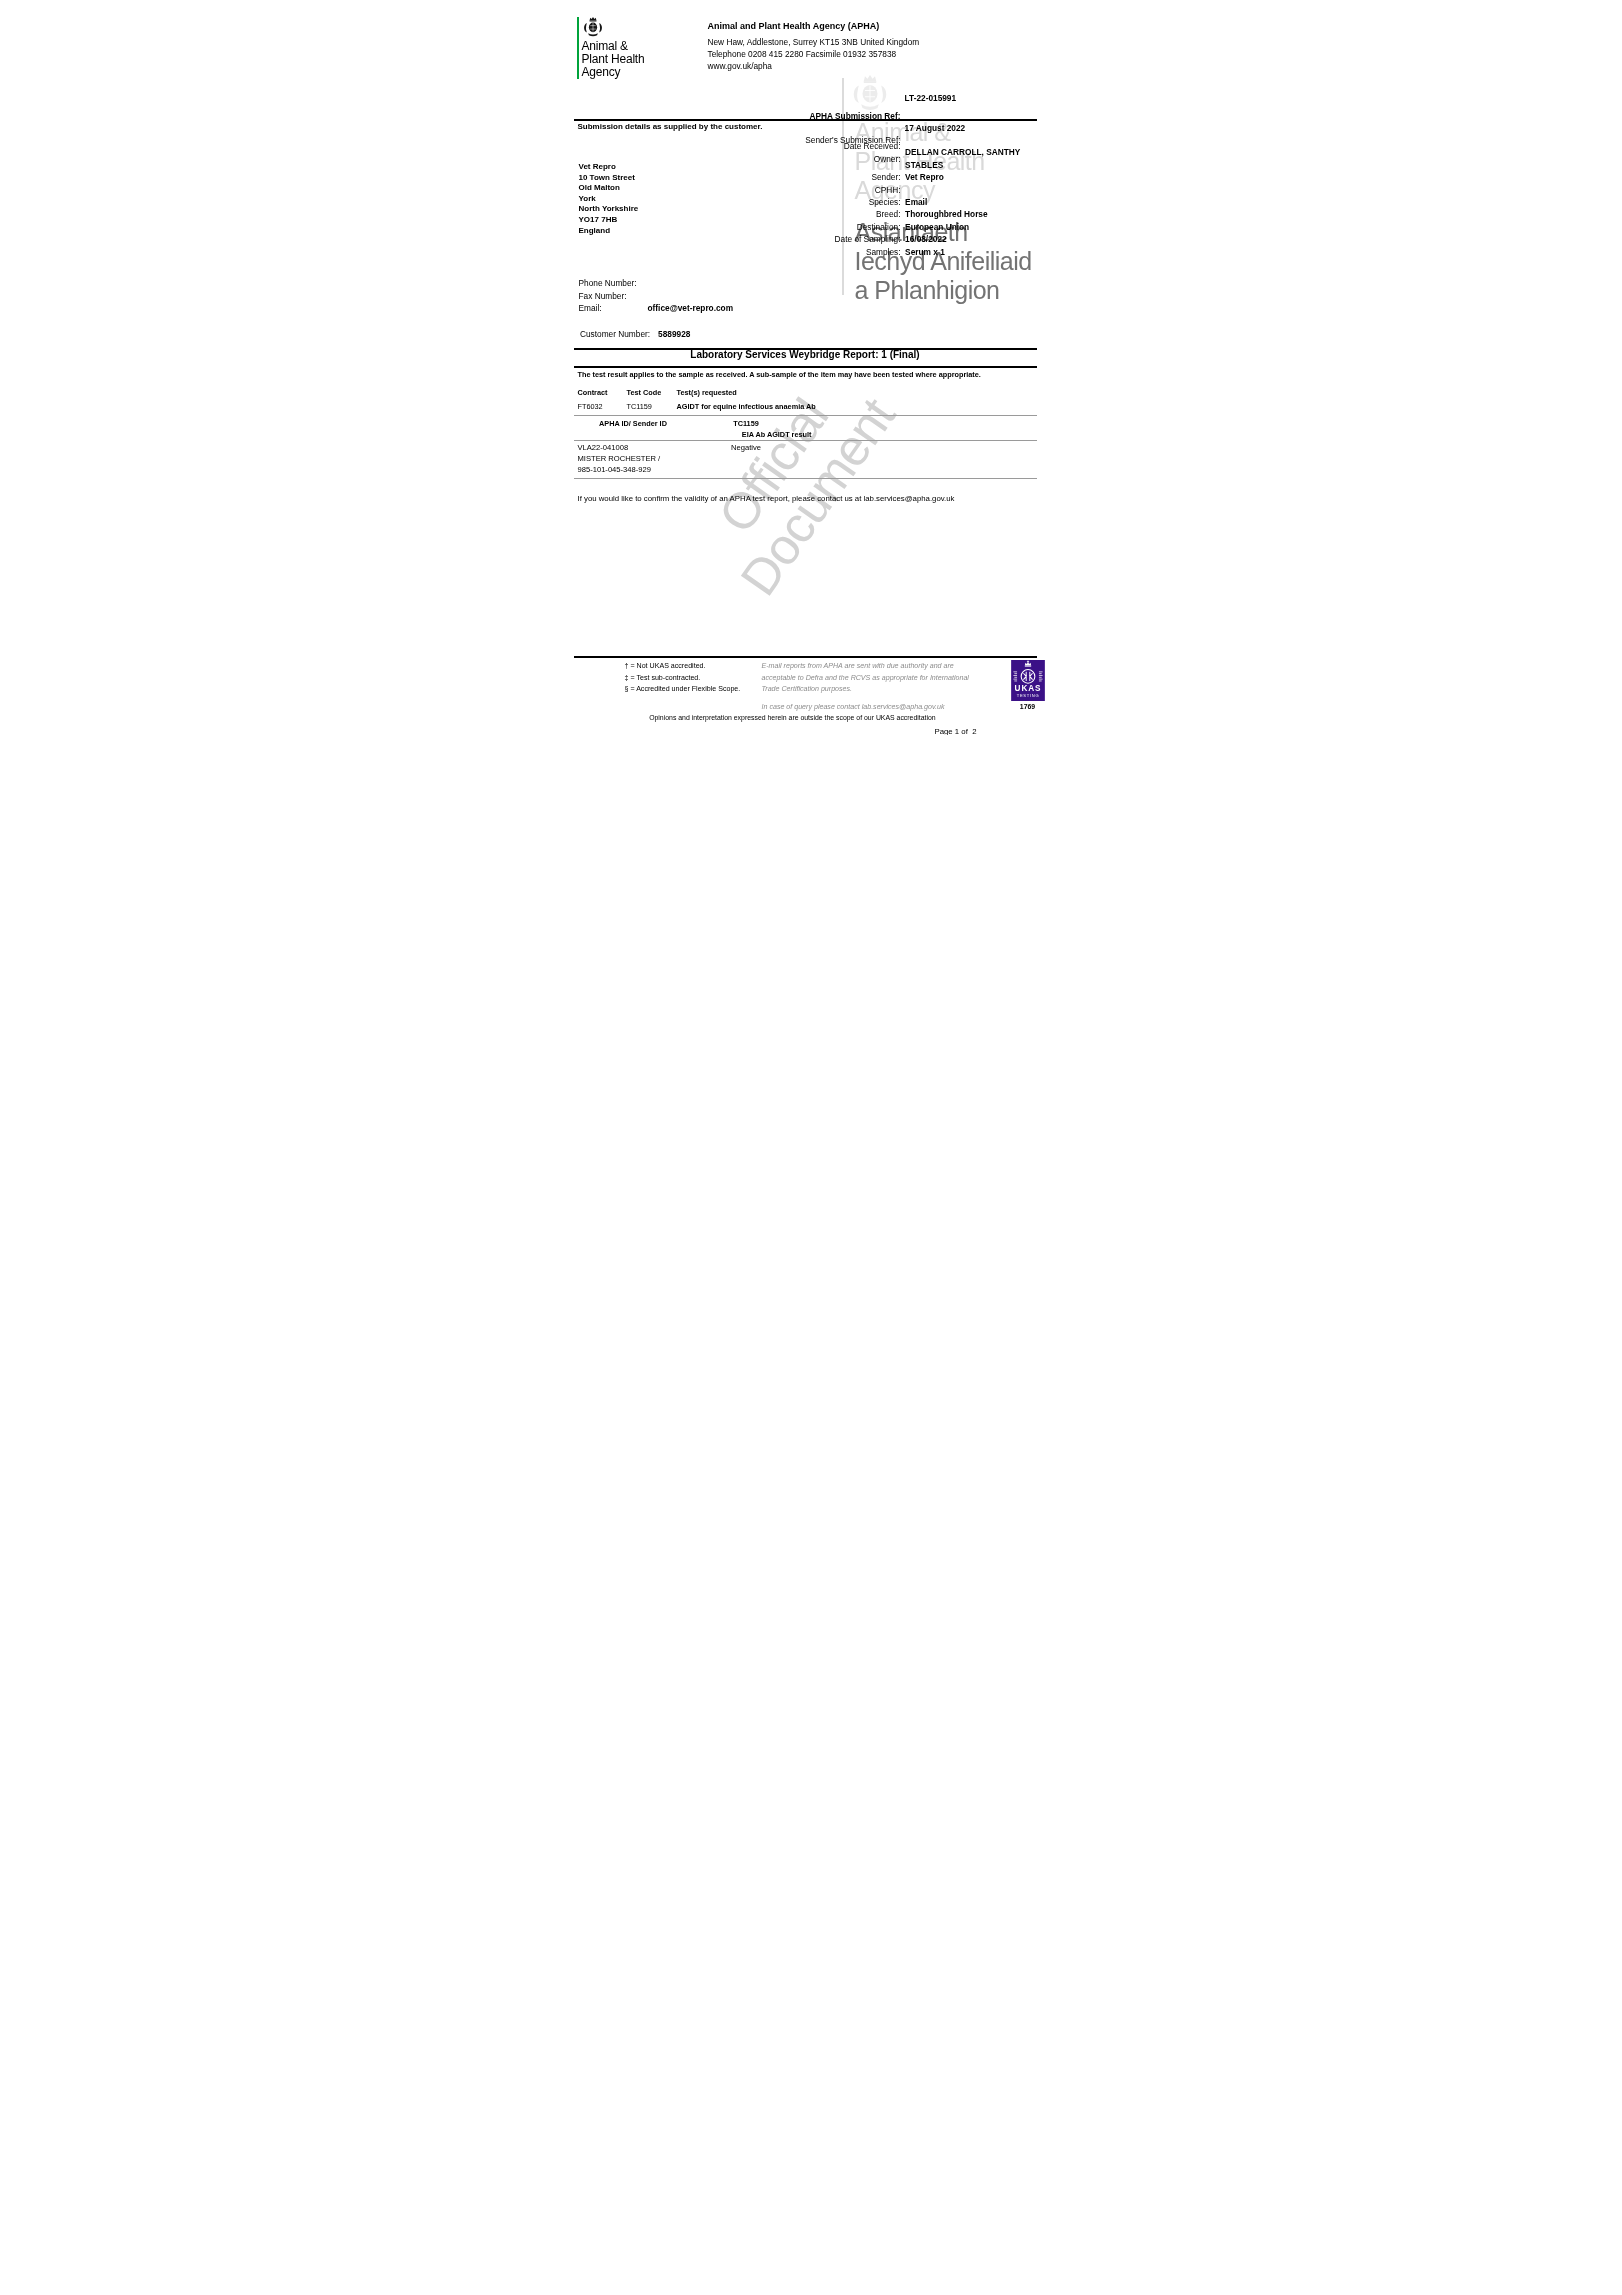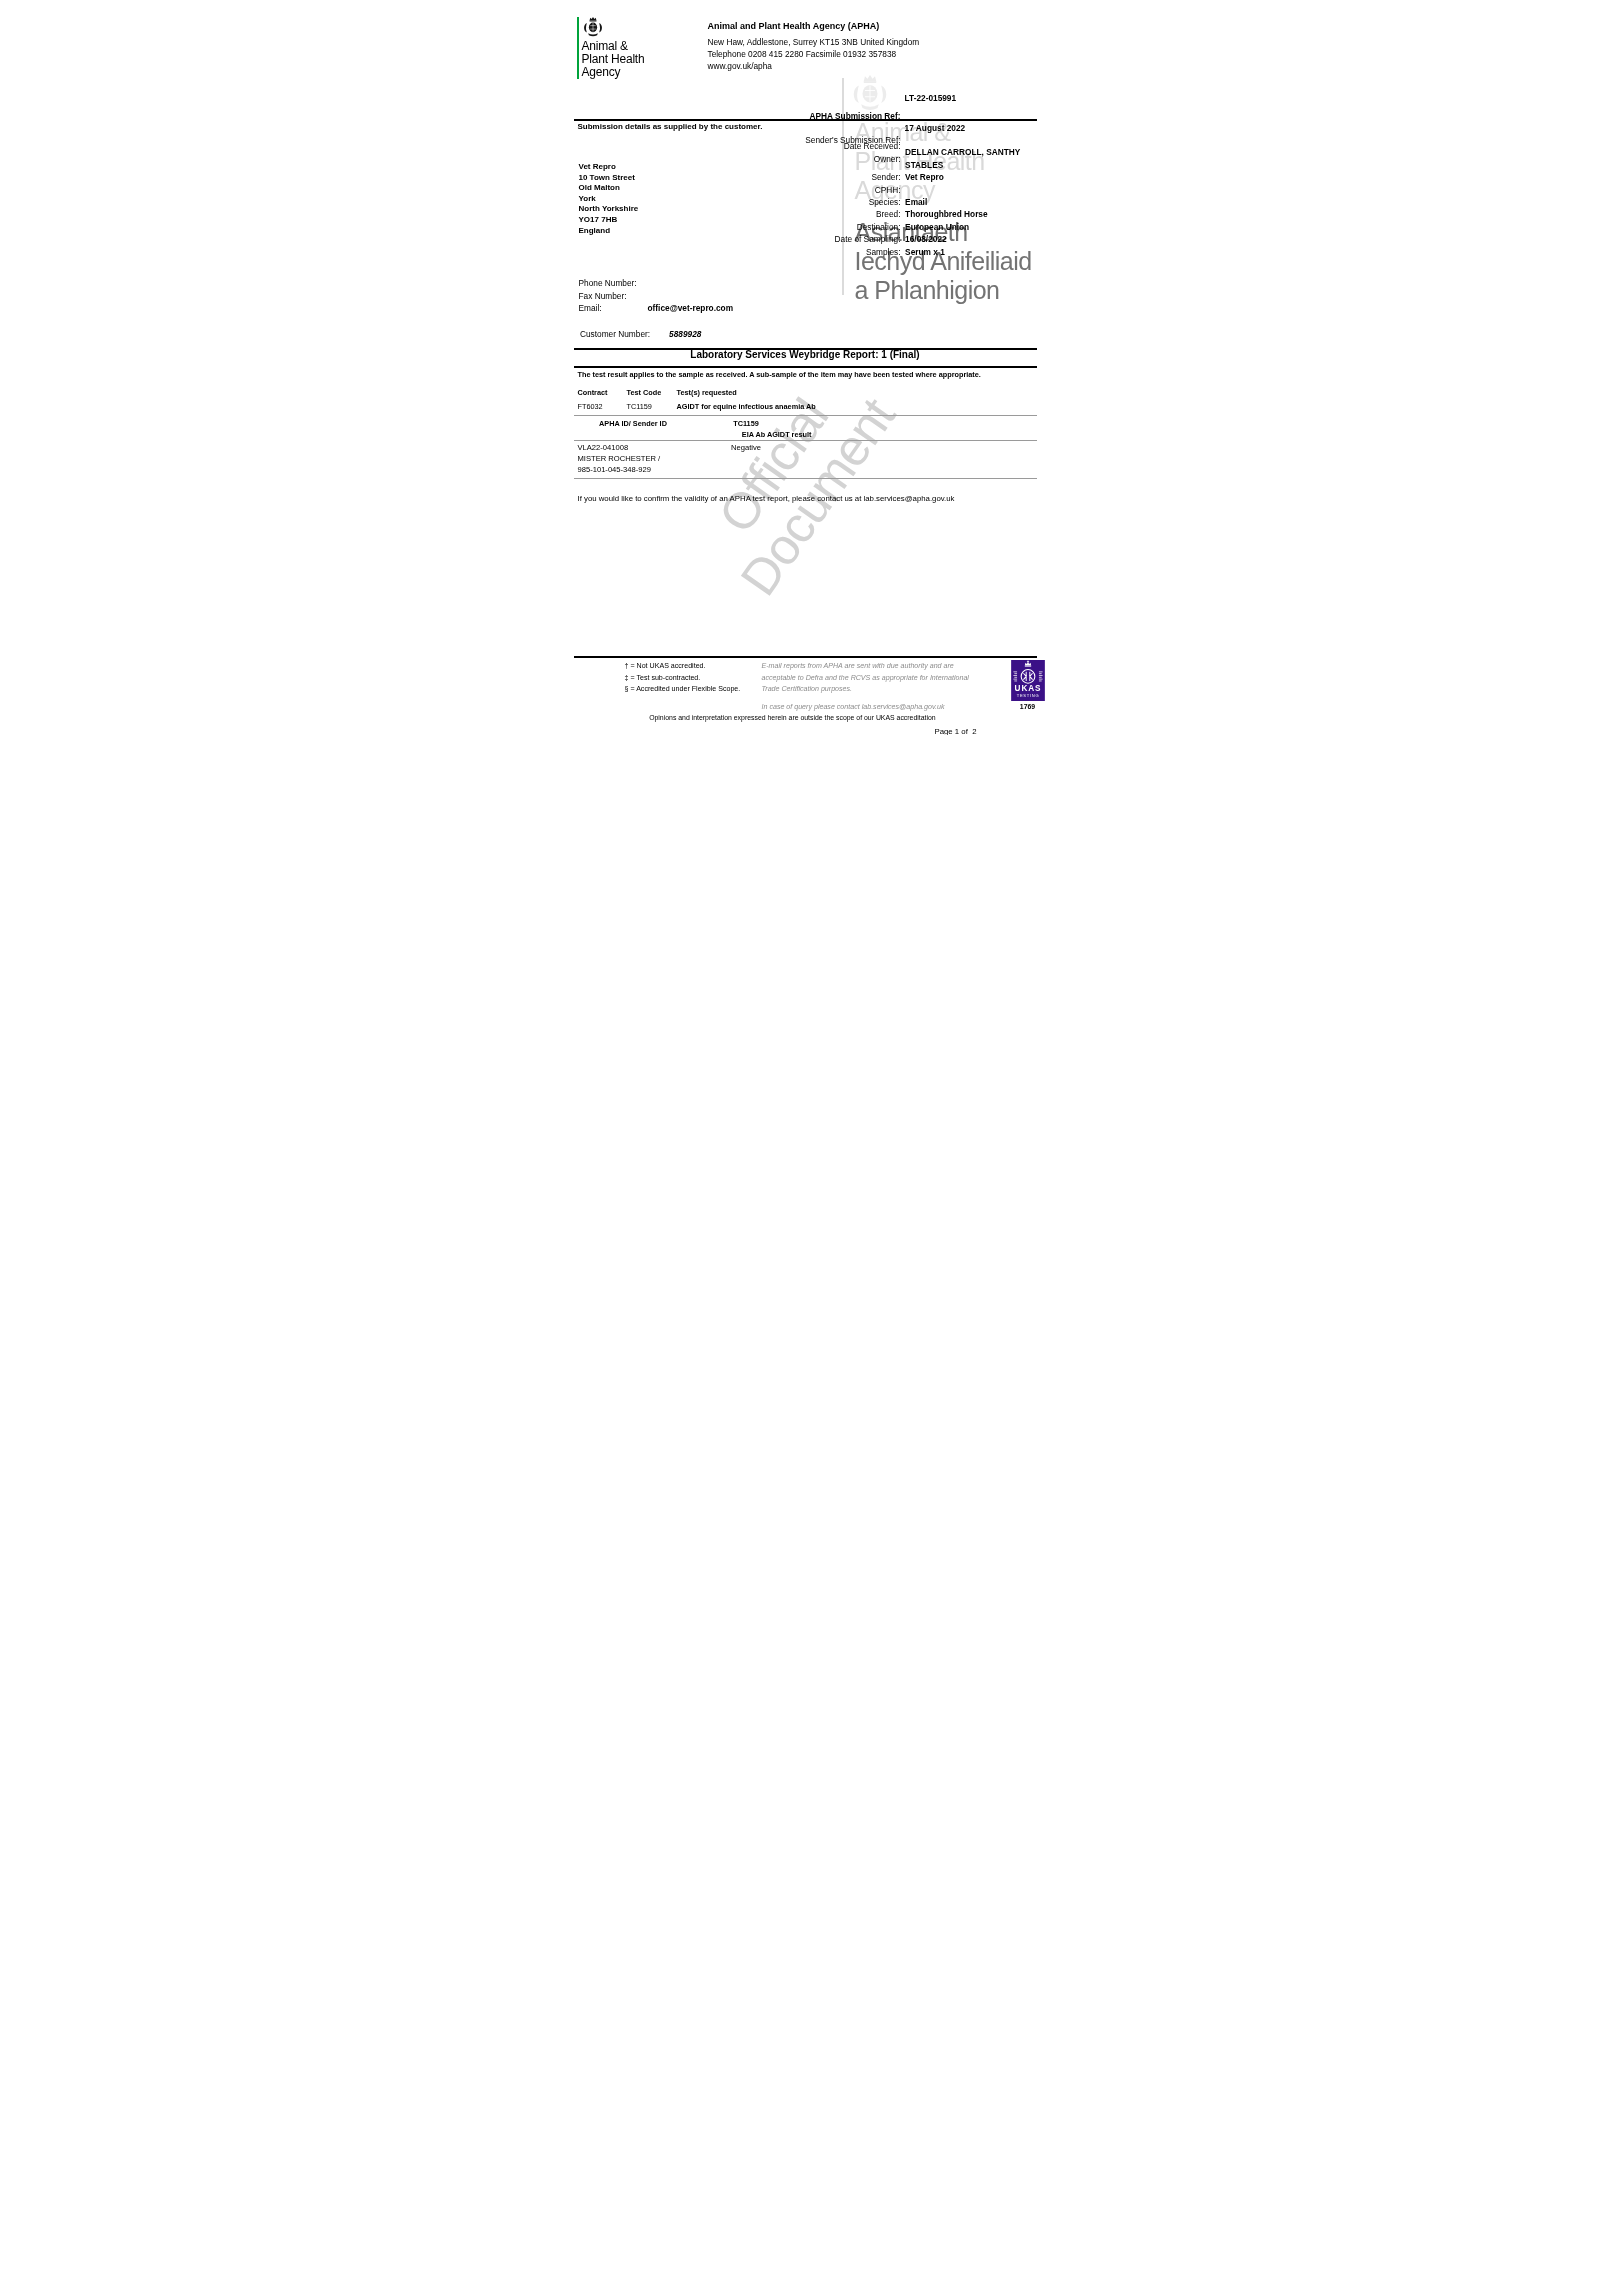--- a/index.html
+++ b/index.html
@@ -51,21 +51,21 @@
   .fields .row{display:flex; line-height:12.4px;align-items:center;}
   .fields .lbl{width:165px; text-align:right; flex:none;}
   .fields .val{width:119px; padding-left:4.6px; font-weight:bold;}
 
   .contact{left:27px; top:277px; font-size:8.3px; line-height:12.6px;}
   .contact .row{display:flex;}
   .contact .lbl{width:69px; flex:none;}
   .contact .val{font-weight:bold;}
 
   .customer{left:28.5px; top:329px; font-size:8.3px;}
-  .customer .val{font-weight:bold; margin-left:19px;font-style:italic;}
+  .customer .val{font-weight:bold; margin-left:8px;}
 
   .report-title{left:22px; top:349px; width:463px; text-align:center; font-size:10px; font-weight:bold;}
   .disclaimer{left:26px; top:370px; font-size:7.3px; font-weight:bold;}
 
   .th{top:388px; font-size:7.3px; font-weight:bold;}
   .td{top:402px; font-size:7.3px;}
   .col1{left:26px;} .col2{left:75px;} .col3{left:125px;}
 
   .res-hdr-id{left:32px; top:419px; width:99px; text-align:center; font-size:7.3px; font-weight:bold;}
   .res-hdr-code{left:152px; top:419px; width:85px; text-align:center; font-size:7.3px; font-weight:bold;}

